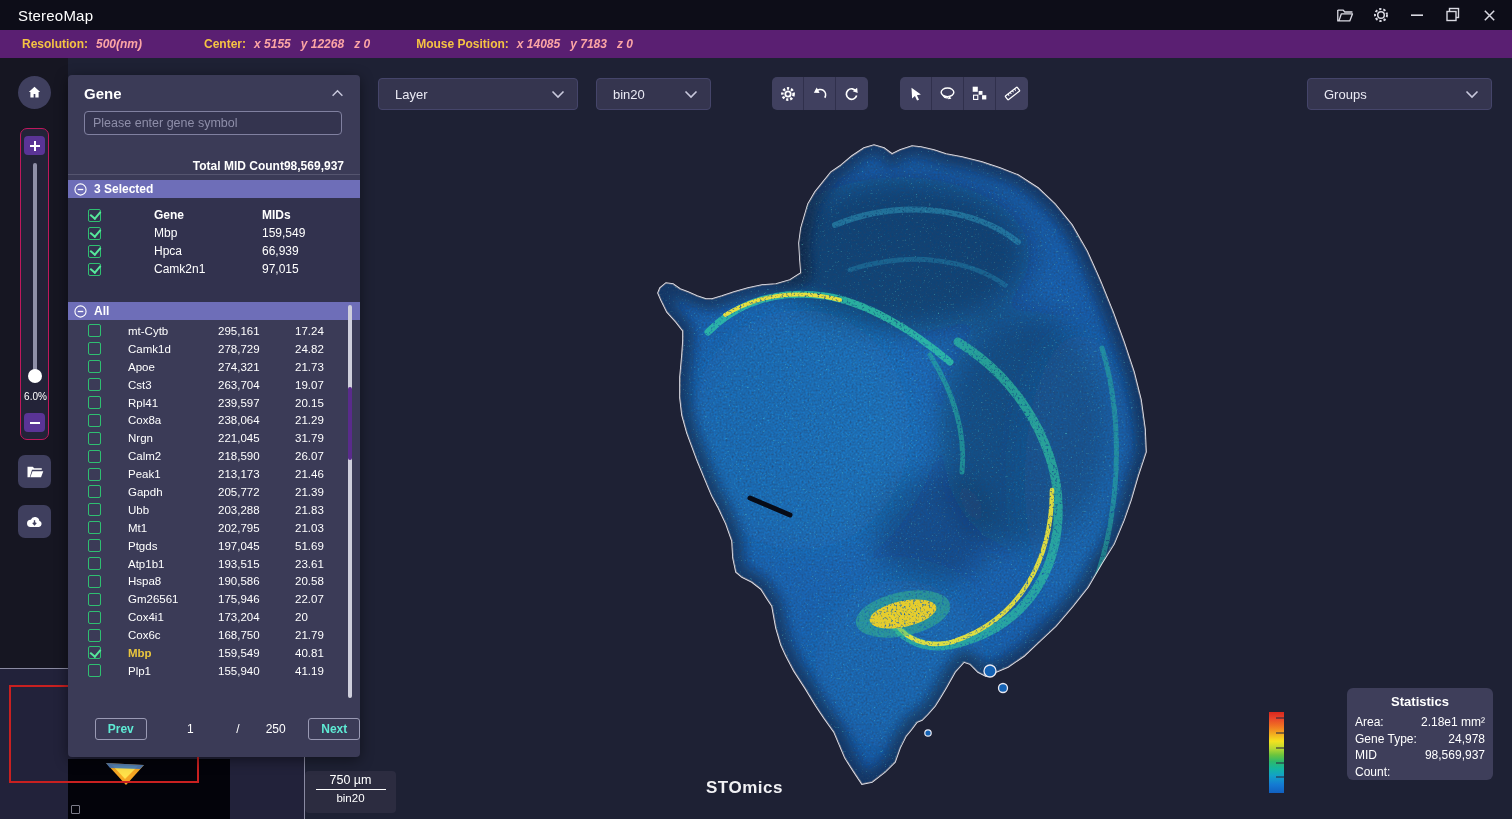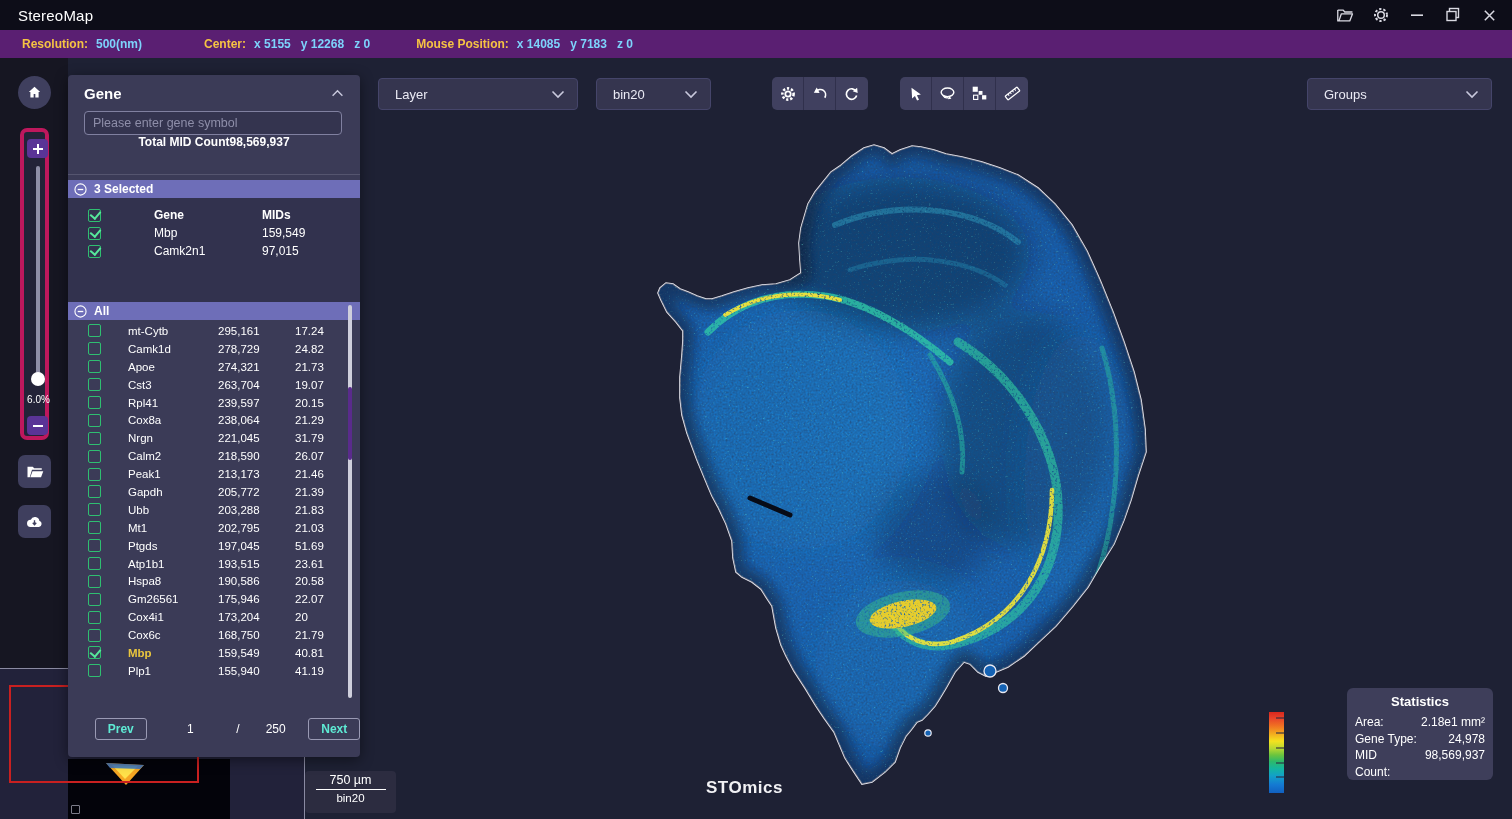--- a/index.html
+++ b/index.html
@@ -11,33 +11,33 @@
   .titlebar { position:absolute; left:0; top:0; width:1512px; height:30px; background:#0d0d18;
               display:flex; align-items:center; }
   .app-title { font-size:15px; color:#fff; margin-left:18px; letter-spacing:.2px; }
   .win-icons { margin-left:auto; display:flex; align-items:center; gap:14px; padding-right:12px; }
   .win-btn { width:22px; height:22px; display:flex; align-items:center; justify-content:center; cursor:default; }
 
   
   .statusbar { position:absolute; left:0; top:30px; width:1512px; height:28px; background:#5a1f72;
                display:flex; align-items:center; font-size:12px; font-weight:bold; }
   .sb-label { color:#f6c343; margin-right:8px; }
-  .sb-val { color:#7dd3fc; margin-right:10px; }
+  .sb-val { color:#fca5a5; margin-right:10px;font-style:italic; }
   .sb-group { display:flex; align-items:center;padding-left:10px; }
 
   
   .main { position:absolute; left:0; top:58px; width:1512px; height:761px; background:#1e2134; }
   .rail { position:absolute; left:0; top:0; width:68px; height:761px; background:#161622; }
 
   .rail-btn { position:absolute; left:18px; width:33px; height:33px; border-radius:7px;
               background:#3f3f5e; display:flex; align-items:center; justify-content:center; }
   .rail-btn.round { border-radius:50%; }
 
   .zoom-panel { position:absolute; left:20px; top:70px; width:29px; height:312px;
-                background:#232338; border:4px solid #be185d; border-radius:7px; }
+                background:#232338; border:1px solid #be185d; border-radius:7px; }
   .zbtn { position:absolute; left:3px; width:21px; height:19px; background:#5a3496; border-radius:4px;
           display:flex; align-items:center; justify-content:center; }
   .ztrack { position:absolute; left:12px; top:34px; width:4px; height:216px; background:#8f8fa8; border-radius:2px; }
   .zthumb { position:absolute; left:7px; top:240px; width:14px; height:14px; border-radius:50%; background:#fff; }
   .zlabel { position:absolute; left:0; top:262px; width:29px; text-align:center; font-size:10px; color:#fff; }
 
   
   .minimap { position:absolute; left:0; top:610px; width:305px; height:151px; background:#22223a;
              border-top:1px solid #8a8aa2; border-right:1px solid #8a8aa2; z-index:2; }
   .mm-strip { position:absolute; left:68px; top:90px; width:162px; height:61px; background:#03030a; }
@@ -47,21 +47,21 @@
 
   
   .gene-panel { position:absolute; left:68px; top:17px; width:292px; height:682px; background:#3b3b57;
                 border-radius:4px; z-index:3; box-shadow:0 3px 14px rgba(0,0,0,.45); font-size:12px; }
   .gp-title { position:absolute; left:16px; top:10px; font-size:15px; font-weight:600; }
   .gp-chevron { position:absolute; right:16px; top:14px; }
   .gp-search { position:absolute; left:16px; top:36px; width:258px; height:24px; background:#34344f;
                border:1px solid #8080a0; border-radius:4px; color:#e8e8f2; font-size:12.5px; padding:0 8px;
                font-family:"Liberation Sans",sans-serif; }
   .gp-search::placeholder { color:#8e8ea9; }
-  .gp-total { position:absolute; left:16px; right:16px; top:60px; display:flex; justify-content:center;
+  .gp-total { position:absolute; left:16px; right:16px; top:84px; display:flex; justify-content:flex-end;
               font-weight:bold; font-size:12px; }
   .gp-divider { position:absolute; left:0; right:0; top:99px; border-top:1px solid #55556f; }
   .sec-bar { position:absolute; left:0; width:292px; height:18px; background:#6e6eb8; display:flex;
              align-items:center; font-size:12px; font-weight:bold; }
   .sec-bar .mcirc { margin:0 7px 0 6px; }
   .sel-area { position:absolute; left:0; top:123px; width:292px; height:104px; background:#32324e; }
   .sel-row { display:grid; grid-template-columns:86px 108px auto; align-items:center; height:18px; }
   .sel-row.hdr { font-weight:bold; margin-top:8px; }
   .cb { width:13px; height:13px; border:1.5px solid #2fbf71; border-radius:2px; margin-left:20px;
         position:relative; display:inline-block; }
@@ -440,20 +440,25 @@
           <span>Gene</span>
           <span>MIDs</span>
         </div>
         <div class="sel-row">
             <span class="cb checked"></span>
             <span class="g-name">Mbp</span>
             <span>159,549</span>
           </div>
           <div class="sel-row">
             <span class="cb checked"></span>
+            <span class="g-name">Hpca</span>
+            <span>66,939</span>
+          </div>
+          <div class="sel-row">
+            <span class="cb checked"></span>
             <span class="g-name">Camk2n1</span>
             <span>97,015</span>
           </div>
       </div>
 
       <div class="sec-bar" style="top:227px">
         <span class="mcirc">
           <svg width="13" height="13" viewBox="0 0 14 14">
               <circle cx="7" cy="7" r="6" fill="none" stroke="#fff" stroke-width="1.2"></circle>
               <path d="M4 7h6" stroke="#fff" stroke-width="1.4"></path>

